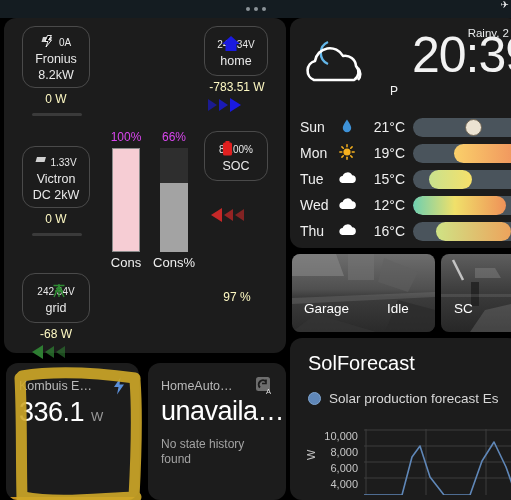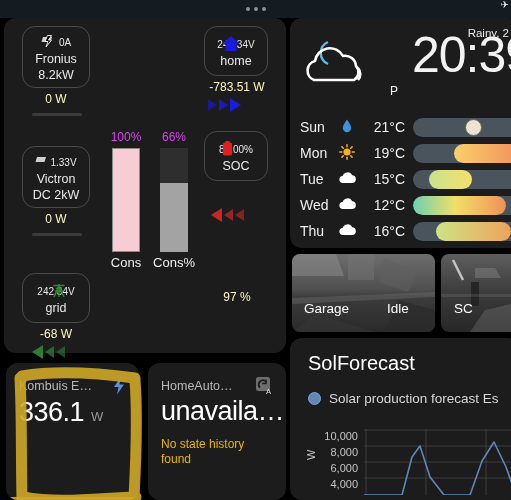--- a/index.html
+++ b/index.html
@@ -82,21 +82,21 @@
   .ecard .ehead {
     display: flex; align-items: center; justify-content: space-between;
     padding: 14px 13px 0 13px;
   }
   .ecard .ename { font-size: 12.5px; color: #b9b9b9; white-space: nowrap; overflow: hidden; }
   .ecard .eval {
     padding: 2px 13px 0 13px; color: #fff;
     font-size: 27px; white-space: nowrap; letter-spacing: -0.5px;
   }
   .ecard .eunit { font-size: 13px; color: #9a9a9a; }
-  .ecard .enote { padding: 10px 13px 0 13px; font-size: 12px; color: #eab308; line-height: 15px; }
+  .ecard .enote { padding: 10px 13px 0 13px; font-size: 12px; color: #a3a3a3; line-height: 15px; }
   .ecard .ebar { position: absolute; left: 0; bottom: 0; height: 3px; }
 
   
   .scribble { position: absolute; pointer-events: none; z-index: 30; }
 
   
   .right-col { position: absolute; left: 290px; top: 18px; width: 221px; height: 482px; }
 
   .weather-card {
     position: absolute; left: 0; top: 0; width: 230px; height: 230px;

